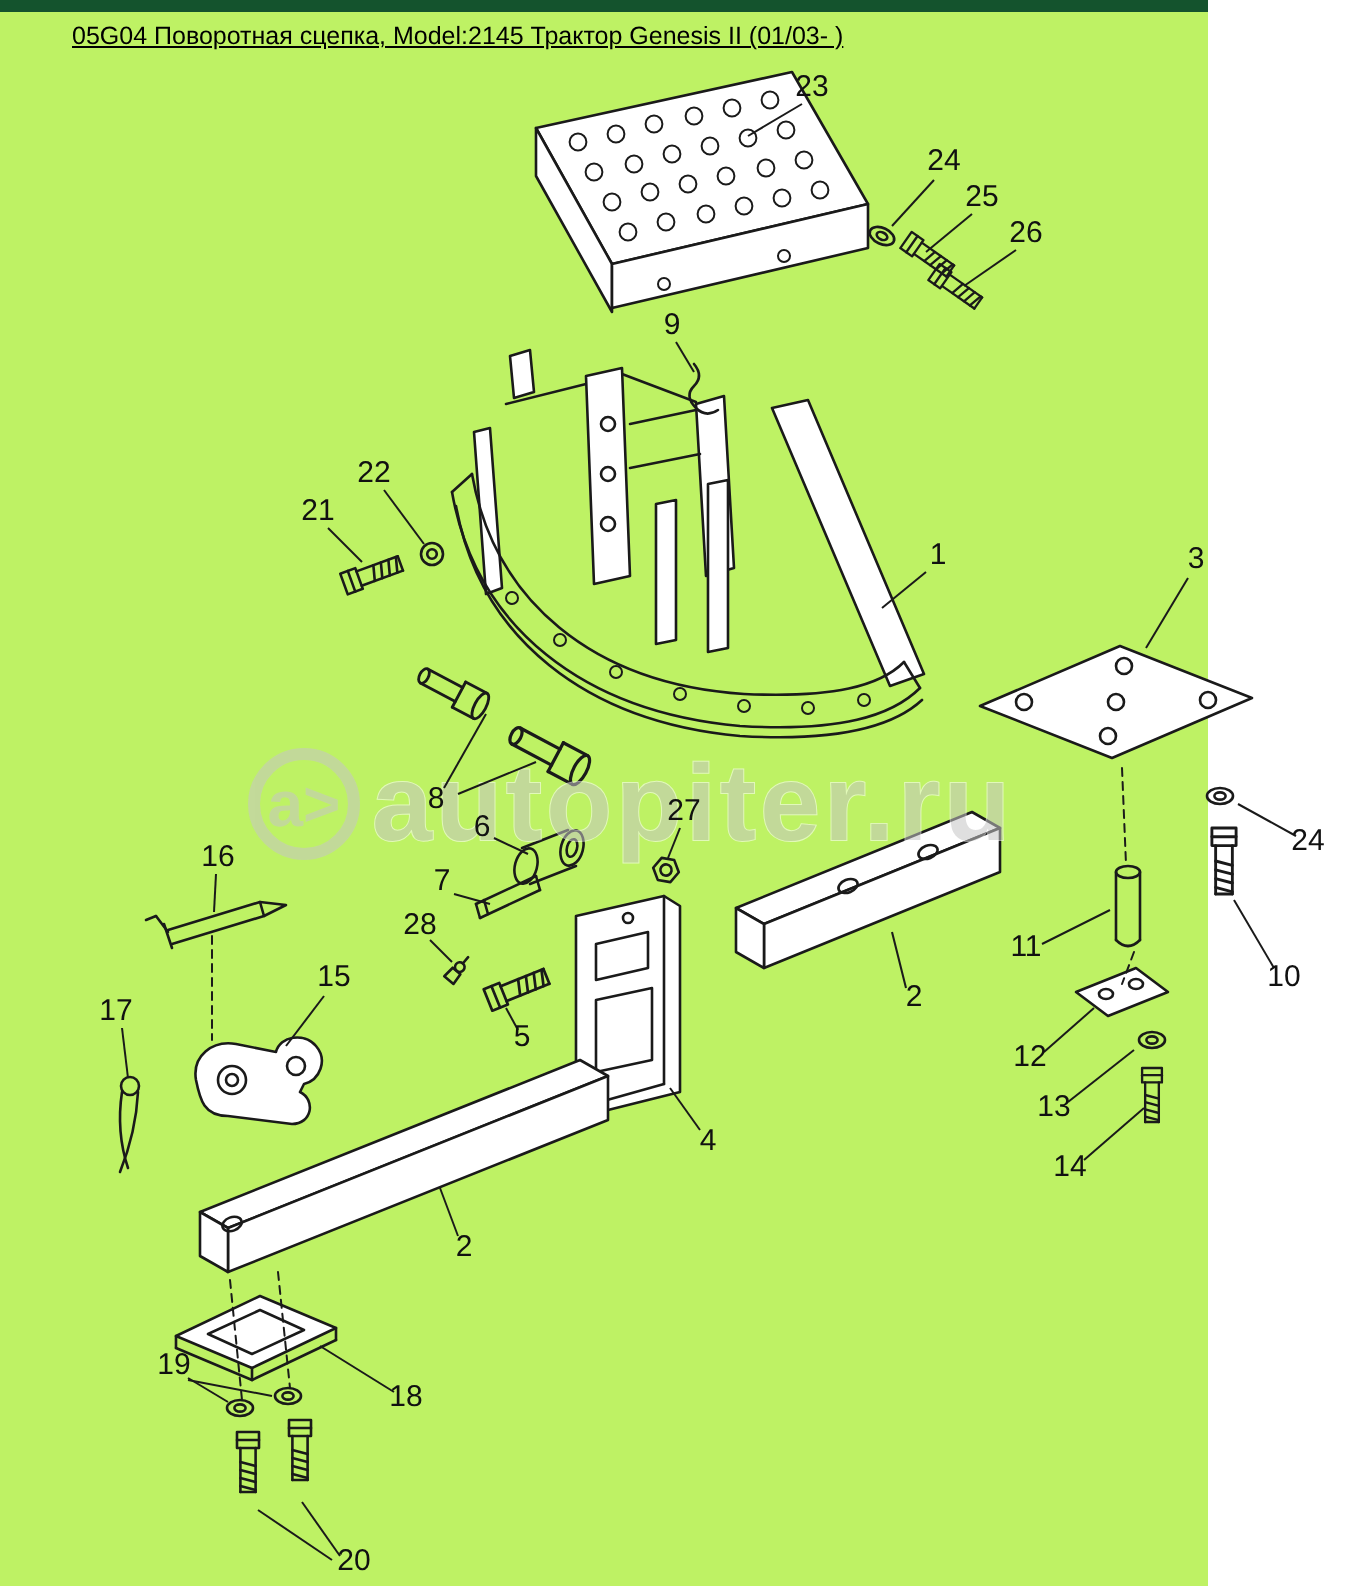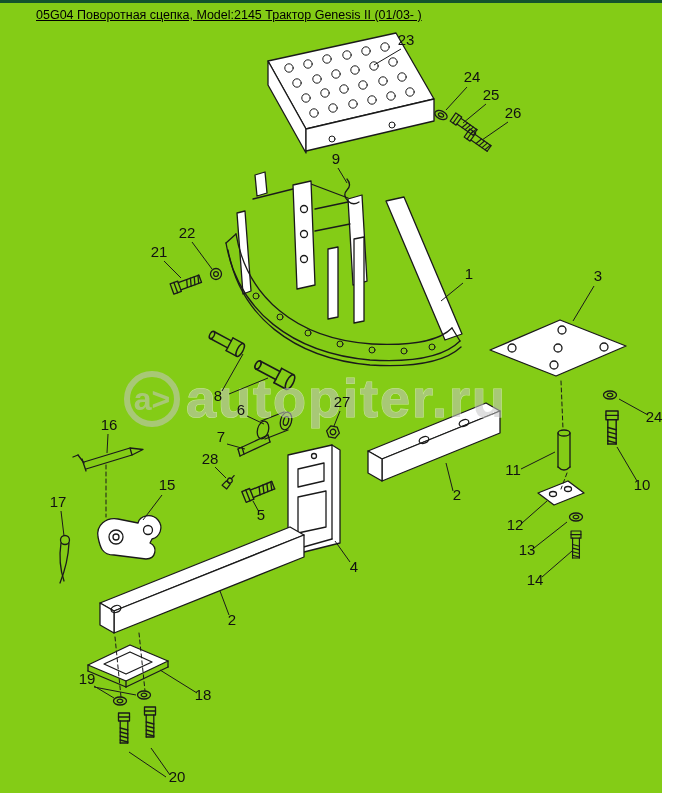--- a/index.html
+++ b/index.html
@@ -1,17 +1,17 @@
 <!DOCTYPE html>
 <html><head>
 <meta charset="utf-8">
 <style>
   html,body{margin:0;padding:0;background:#fff;}
   body{width:686px;height:793px;position:relative;font-family:"Liberation Sans",sans-serif;overflow:hidden;}
-  .page{width:662px;height:793px;position:relative;border-top:3px solid #14532d;box-sizing:border-box;background:#84cc16;}
+  .page{width:604px;height:793px;position:relative;border-top:6px solid #14532d;box-sizing:border-box;background:#bef264;}
   .title{position:absolute;top:5px;left:36px;font-size:12.5px;color:#000;text-decoration:underline;white-space:nowrap;z-index:5;}
   svg.diagram{position:absolute;top:0;left:0;}
   .callout-text{font-size:15px;font-family:"Liberation Sans",sans-serif;}
   .wm-text{font-size:54px;font-weight:bold;letter-spacing:2px;font-family:"Liberation Sans",sans-serif;paint-order:stroke;}
   .wm-logo{font-size:32px;font-weight:bold;font-family:"Liberation Sans",sans-serif;}
 </style>
 </head>
 <body>
 
 <div class="page">

